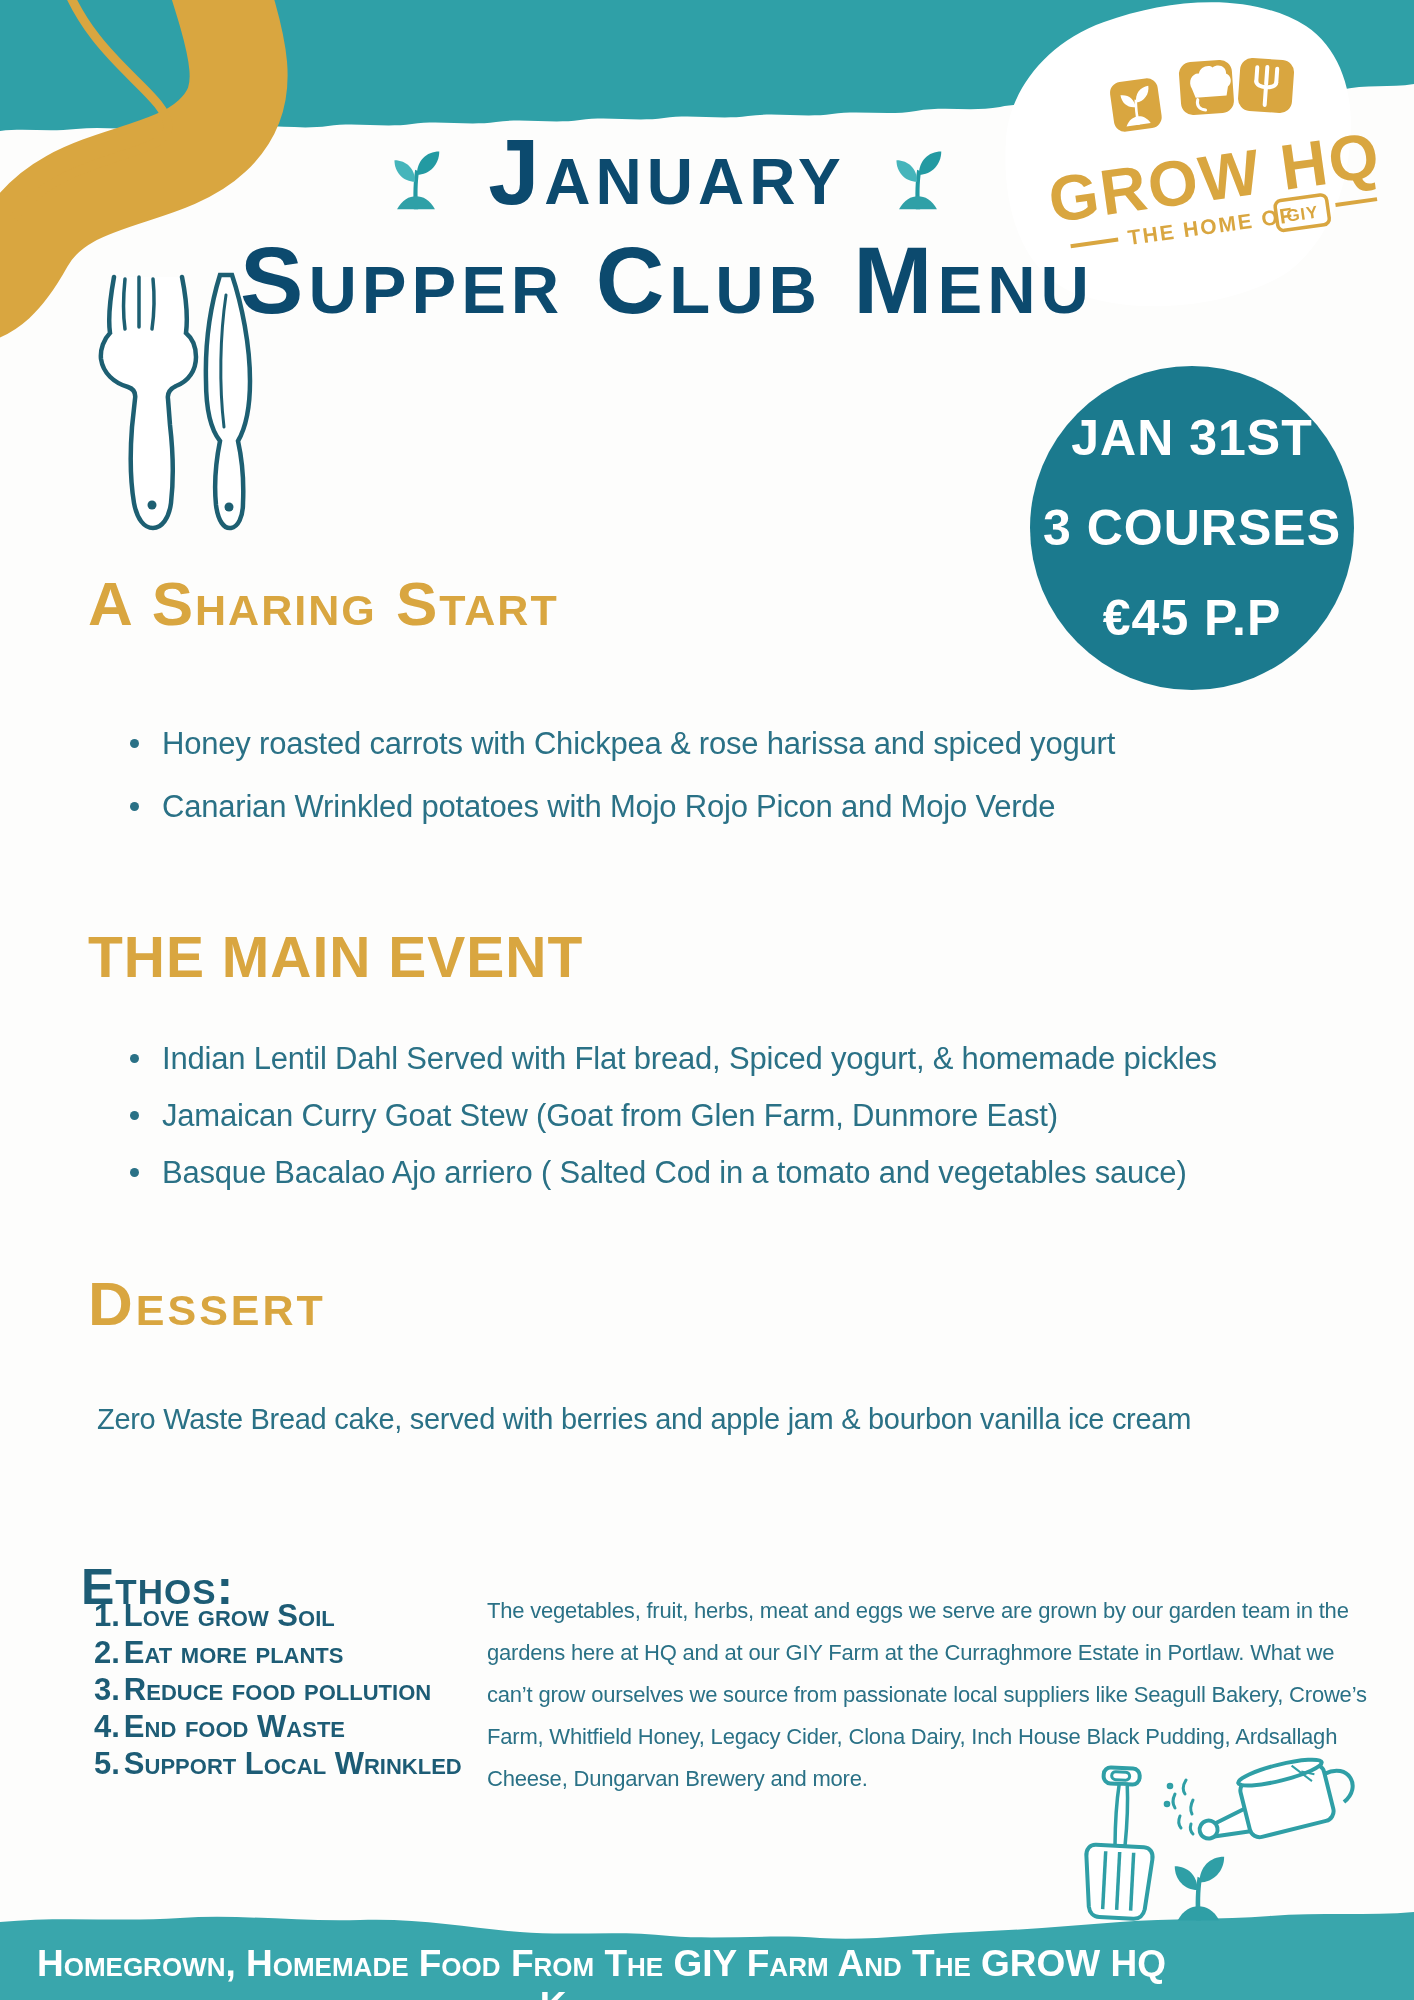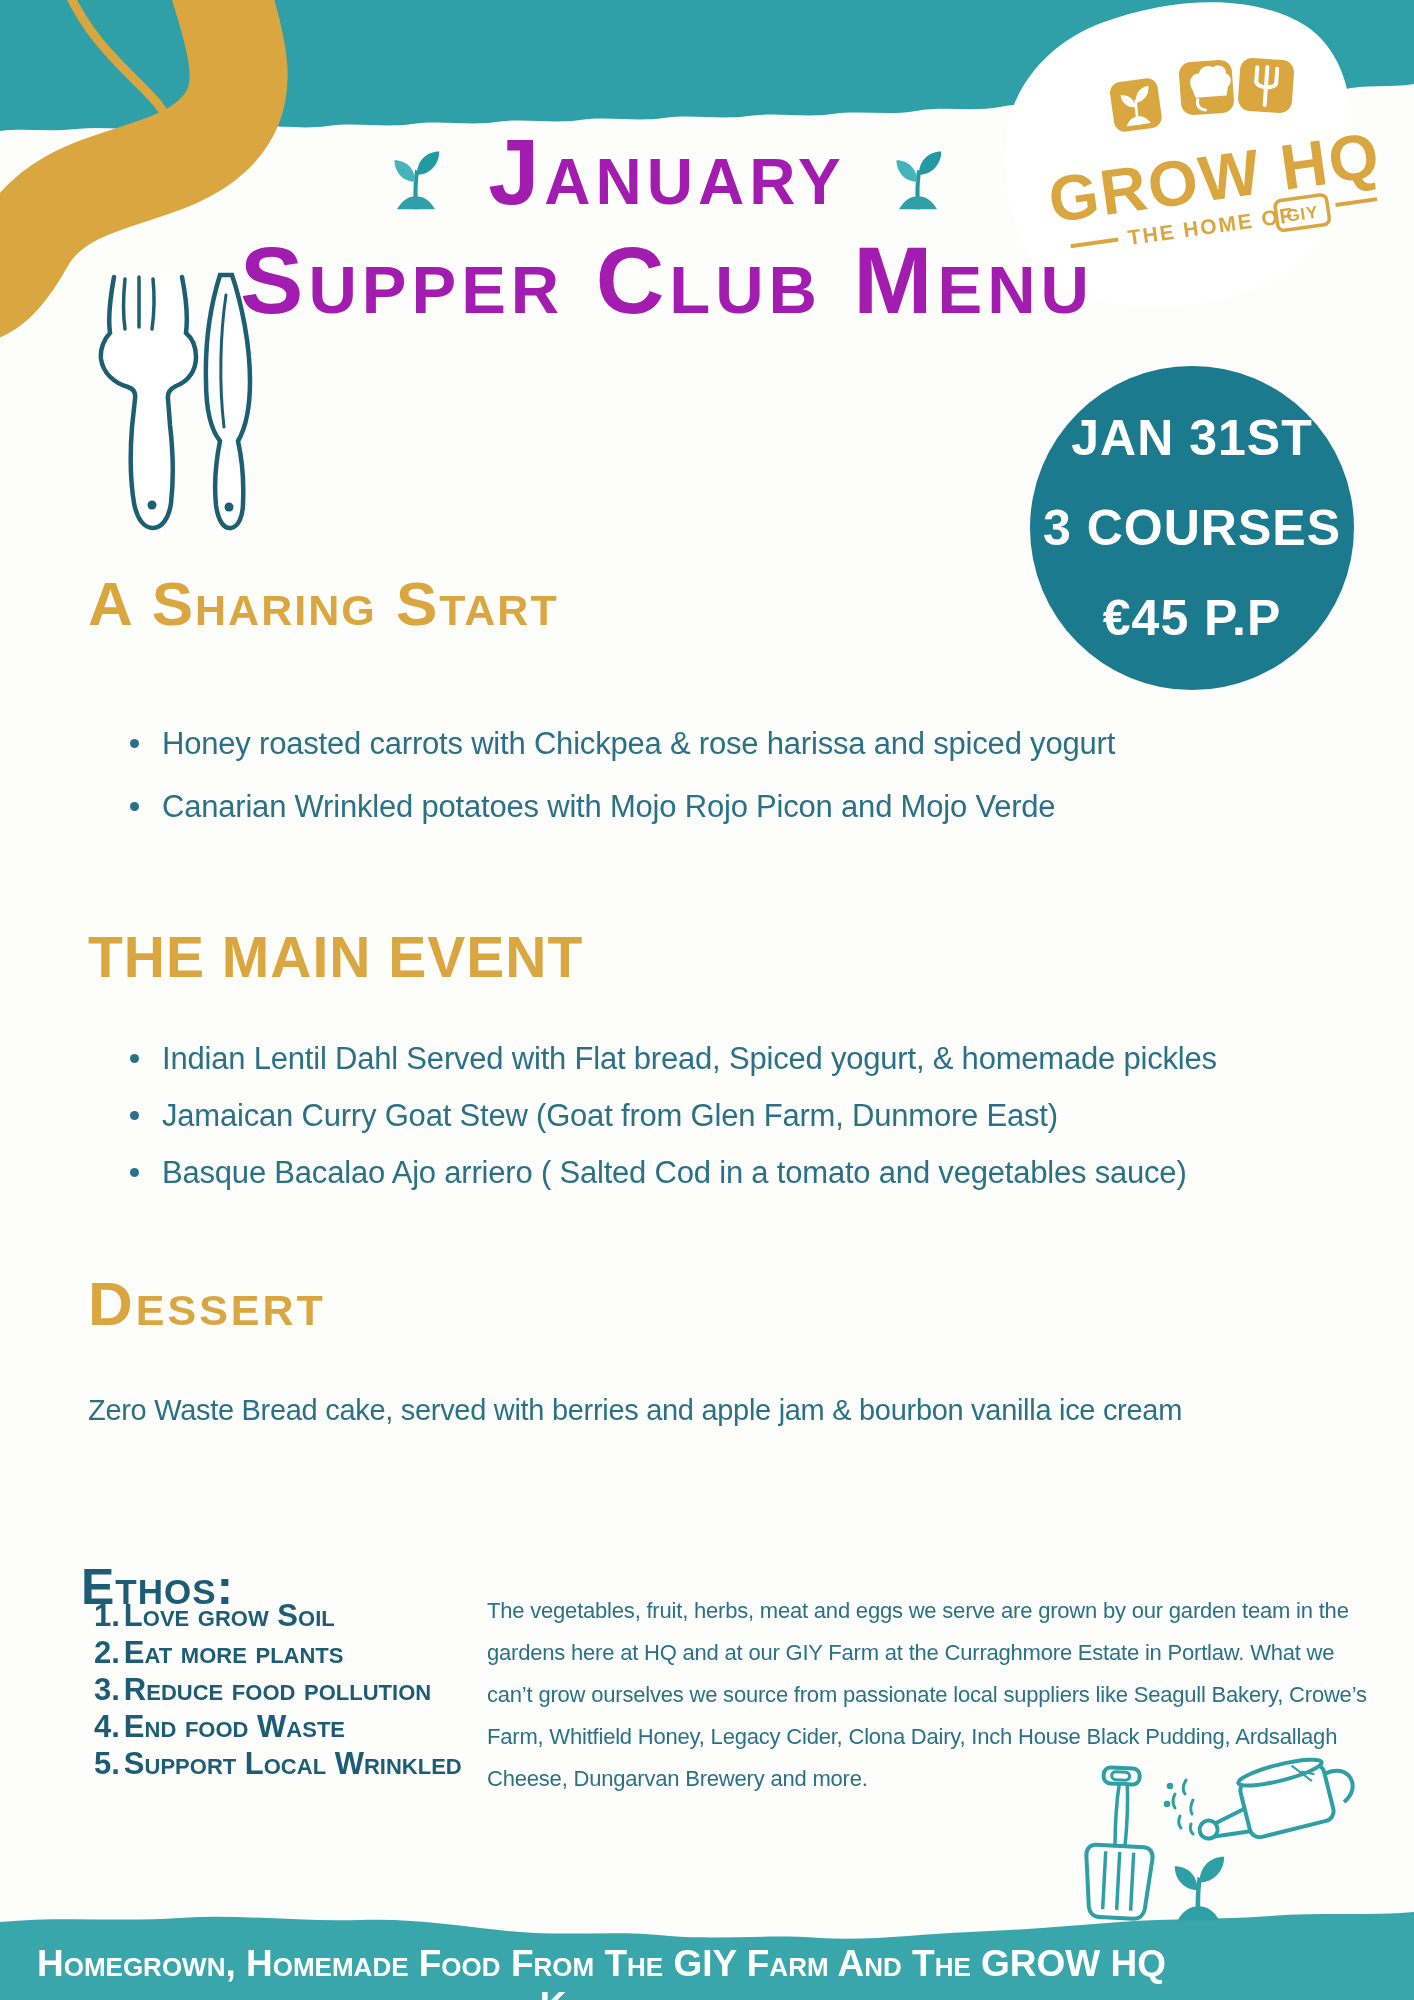--- a/index.html
+++ b/index.html
@@ -12,21 +12,21 @@
   }
   svg { display:block; }
 
   
   .header-svg { position:absolute; left:0; top:0; width:1414px; height:360px; }
   .logo-brand   { font-family:"Liberation Sans", sans-serif; font-weight:bold; font-size:64px; fill:#D9A640; letter-spacing:2px; }
   .logo-tagline { font-family:"Liberation Sans", sans-serif; font-weight:bold; font-size:21px; fill:#D9A640; letter-spacing:2px; }
   .logo-giy     { font-family:"Liberation Sans", sans-serif; font-weight:bold; font-size:17px; fill:#D9A640; letter-spacing:1px; }
 
   
-  .title-block { position:absolute; left:60px; top:124px; width:1214px; text-align:center; color:#a21caf; }
+  .title-block { position:absolute; left:60px; top:124px; width:1214px; text-align:center; color:#0c4a6e; }
   .title-row { display:flex; justify-content:center; align-items:center; gap:46px; }
   .title-line1 { font-size:92px; font-weight:700; font-variant:small-caps; letter-spacing:5px; line-height:1.05; margin:0; }
   .title-line2 { font-size:95px; font-weight:700; font-variant:small-caps; letter-spacing:5px; line-height:1.05; margin:10px 0 0 0; }
   .sprout { width:52px; height:62px; transform:translateY(8px); }
 
   
   .cutlery-svg { position:absolute; left:92px; top:264px; width:180px; height:272px; }
 
   
   .event-badge {
@@ -45,21 +45,21 @@
   
   .menu-list { position:absolute; left:120px; margin:0; padding:0; color:#2A7186; font-size:31px; letter-spacing:-0.2px; }
   .menu-list li { list-style:none; position:relative; padding-left:42px; white-space:nowrap; }
   #sharing-list { top:712px; }  #sharing-list li { line-height:63px; }
   #mains-list   { top:1030px; } #mains-list li  { line-height:57px; }
   #sharing-list li::before, #mains-list li::before {
     content:""; position:absolute; left:10px; width:9px; height:9px; border-radius:50%; background:#2A7186;
   }
   #sharing-list li::before { top:27px; }
   #mains-list li::before   { top:24px; }
-  .dessert-line { position:absolute; left:88px; top:1394px; margin:0; font-size:29px; color:#2A7186; letter-spacing:-0.3px; white-space:nowrap; }
+  .dessert-line { position:absolute; left:88px; top:1394px; margin:9px; font-size:29px; color:#2A7186; letter-spacing:-0.3px; white-space:nowrap; }
 
   
   #ethos-heading { position:absolute; left:64px; top:1541px; margin:17px; font-size:50px; font-weight:700; font-variant:small-caps; color:#1D5C75; letter-spacing:1px; }
   .ethos-list { position:absolute; left:94px; top:1597px; margin:0; padding:0; font-size:31px; font-weight:700; font-variant:small-caps; color:#1D5C75; }
   .ethos-list li { list-style:none; line-height:37px; white-space:nowrap; }
   .ethos-list .num { margin-right:4px; }
   .ethos-desc { position:absolute; left:487px; top:1590px; width:880px; margin:0; font-size:22px; line-height:42px; color:#2A7186; letter-spacing:-0.2px; }
 
   
   .footer-svg { position:absolute; left:0; top:1890px; width:1414px; height:110px; }

